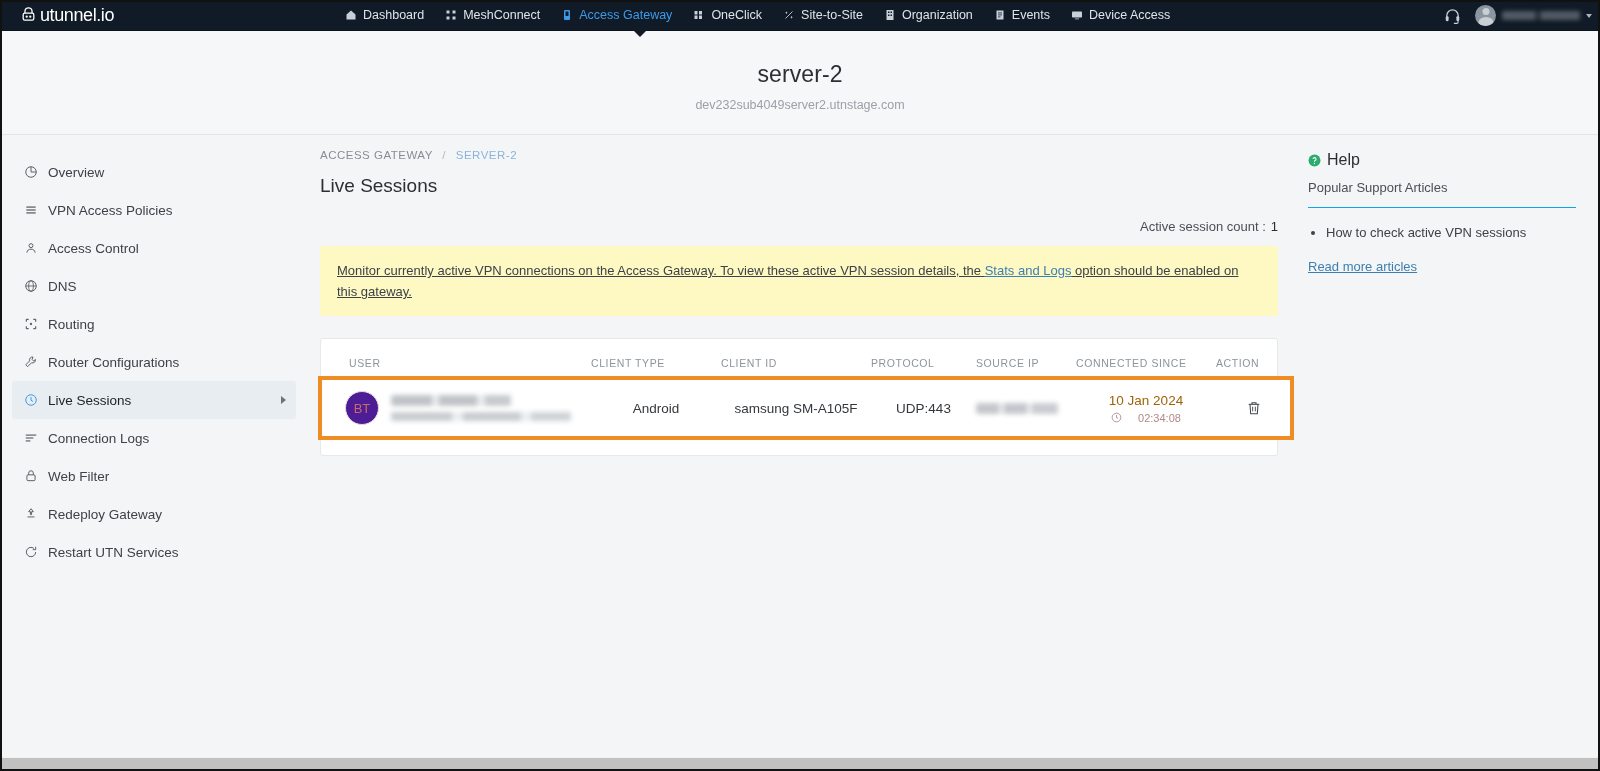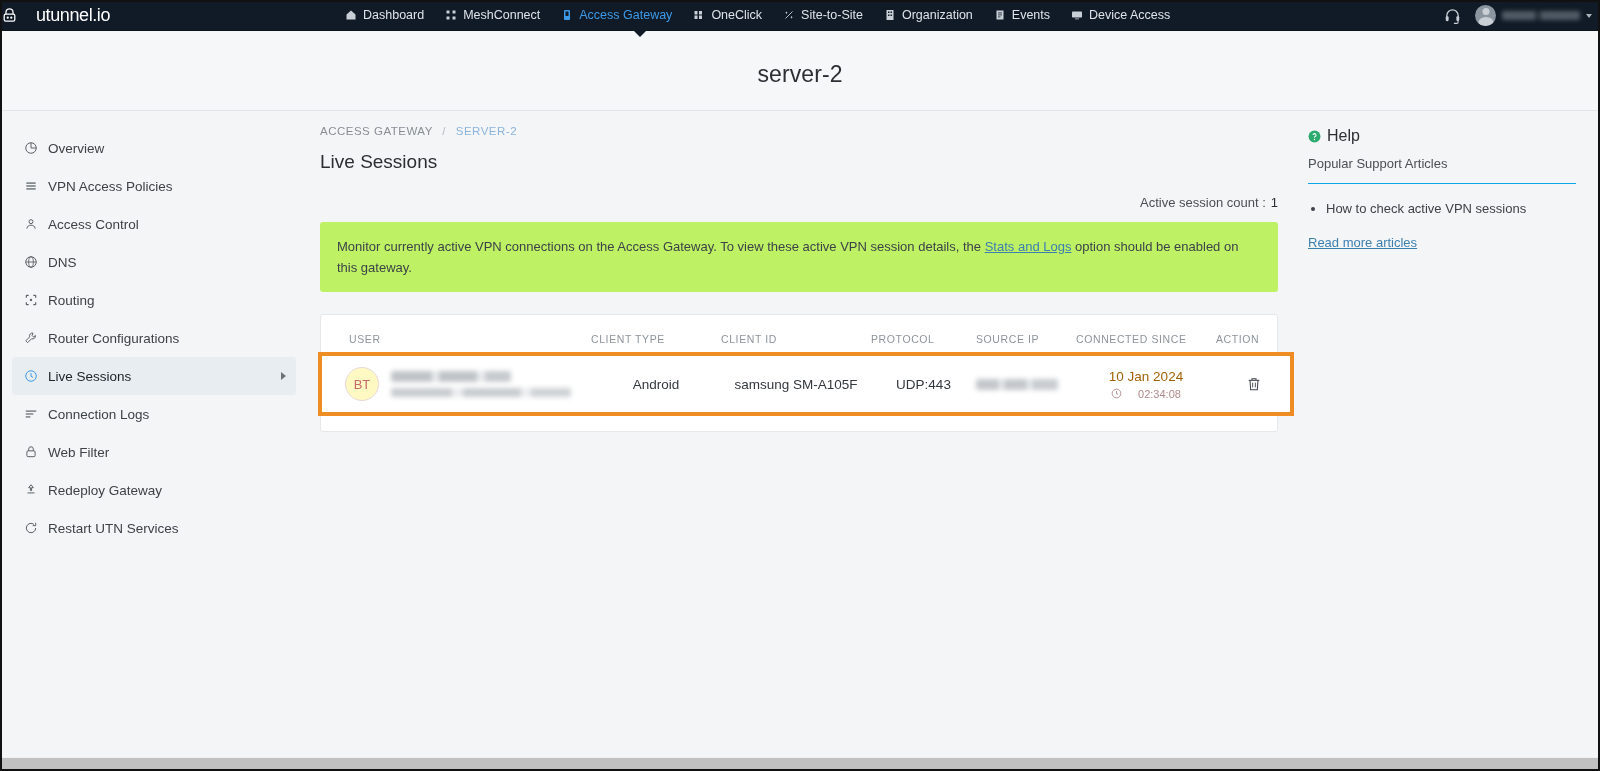--- a/index.html
+++ b/index.html
@@ -13,22 +13,22 @@
 
   
   .navbar {
     height: 31px; width: 100%;
     background: #101b27;
     display: flex; align-items: center;
     position: relative;
     border-bottom: 1px solid #0b131c;
   }
   .brand {
-    display: flex; align-items: flex-end; gap: 18px;
-    padding-left: 1px; width: 300px;
+    display: flex; align-items: flex-start; gap: 3px;
+    padding-left: 20px; width: 300px;
     color: #fff;
   }
   .brand-logo { width: 17px; height: 17px; display:block; }
   .brand-text {
     font-size: 18px; letter-spacing: -0.4px; color: #ffffff;
     font-weight: 400; line-height: 1;
   }
   .nav-links { display: flex; align-items: center; gap: 21px; margin-left: 45px; }
   .nav-item {
     display: flex; align-items: center; gap: 6px;
@@ -101,23 +101,24 @@
   .main { flex: 1 1 auto; padding: 14px 22px 0 10px; min-width: 0; }
   .breadcrumb { font-size: 11.5px; letter-spacing: .5px; color: #878e95; margin-bottom: 14px; }
   .crumb-sep { margin: 0 6px; color: #b4bac0; }
   .crumb-link { color: #8ab4de; cursor: pointer; }
   .page-title { font-size: 19px; color: #2b2f33; font-weight: 400; margin-bottom: 22px; }
 
   .count-row { text-align: right; font-size: 13px; color: #4a4f55; margin-bottom: 12px; }
   .count-val { color: #2b2f33; margin-left: 5px; }
 
   .info-banner {
-    background: #bef264; border-radius: 3px;
+    background: #fef9c3; border-radius: 3px;
     padding: 14px 17px; font-size: 13px; color: #3d4248; line-height: 1.62;
     margin-bottom: 22px;
+    text-decoration: underline;
   }
   .info-link { color: #3c7fb1; text-decoration: underline; cursor: pointer; }
 
   .table-card { background: #ffffff; border: 1px solid #e6e8ea; border-radius: 3px; padding-bottom: 18px; }
   table.sessions { width: 100%; border-collapse: collapse; table-layout: fixed; }
   table.sessions th {
     font-size: 10.5px; letter-spacing: .6px; color: #8d949b; font-weight: 400;
     text-align: left; padding: 18px 0 10px 0; text-transform: uppercase;
   }
   .col-user { width: 270px; padding-left: 28px !important; }
@@ -126,21 +127,21 @@
   .col-proto { width: 105px; }
   .col-sip { width: 100px; }
   .col-since { width: 140px; }
   .col-action { width: 75px; }
 
   tr.hl-row { outline: 4px solid #ef8c23; outline-offset: -1px; background: #fff; }
   tr.hl-row td { padding: 12px 0; font-size: 13.5px; color: #34383d; vertical-align: middle; }
   .user-cell { display: flex; align-items: center; gap: 12px; padding-left: 24px; }
   .avatar-initials {
     width: 34px; height: 34px; border-radius: 50%;
-    border: 1px solid #ecd9d9; background: #fef9c3;
+    border: 1px solid #ecd9d9; background: #4c1d95;
     color: #c96a6a; font-size: 13px;
     display: flex; align-items: center; justify-content: center; flex: 0 0 auto;
   }
   .user-redact { display: flex; flex-direction: column; gap: 6px; }
   .redact-bar {
     border-radius: 2px;
     background: linear-gradient(90deg,#bfc3c7 0 34%, #e8eaec 34% 40%, #bfc3c7 40% 72%, #e9ebed 72% 78%, #c6cace 78% 100%);
     filter: blur(2.6px);
   }
   .redact-name { width: 120px; height: 11px; }
@@ -274,20 +275,21 @@
         <div class="blur-name"></div>
         <div class="caret-down"></div>
       </div>
     </div>
 
     <div class="nav-arrow"></div>
   </div>
 
   <div class="hero">
     <div class="hero-title">server-2</div>
+    <div class="hero-sub">dev232sub4049server2.utnstage.com</div>
   </div>
 
   <div class="body-wrap">
 
     <div class="sidebar">
       <div class="side-item">
         <svg class="side-ico" viewBox="0 0 24 24">
           <circle cx="12" cy="12" r="9" fill="none" stroke="#5b6167" stroke-width="1.7"></circle>
           <path d="M12 3v9h9" fill="none" stroke="#5b6167" stroke-width="1.7"></path>
         </svg>

